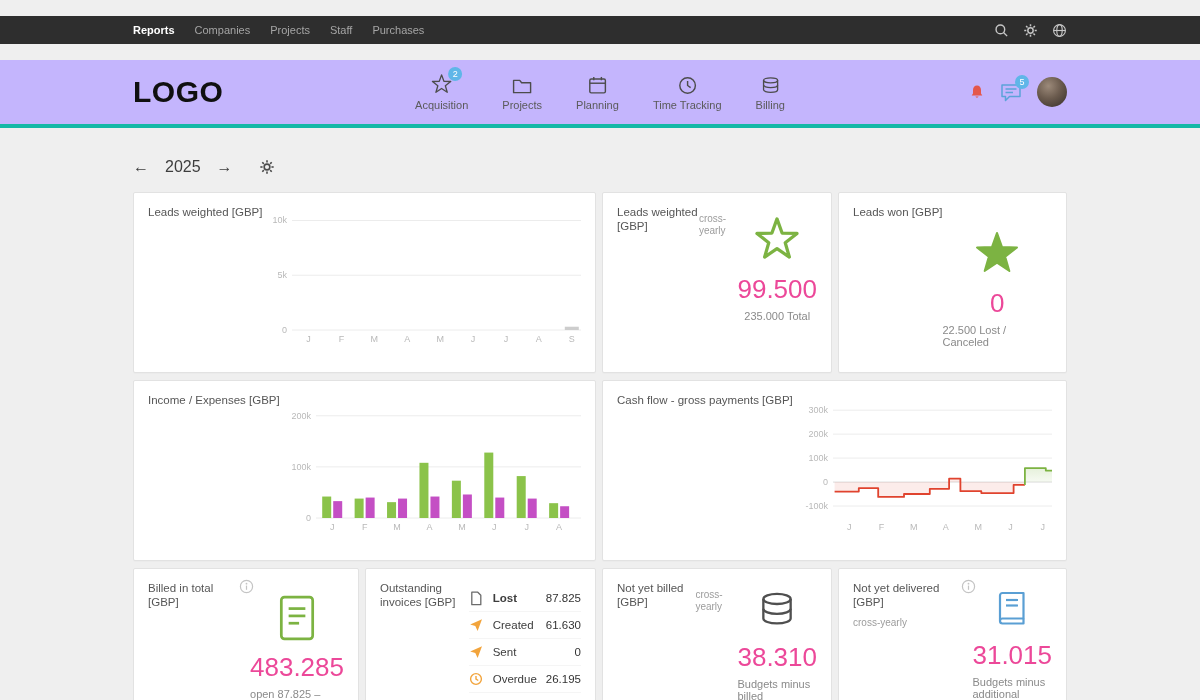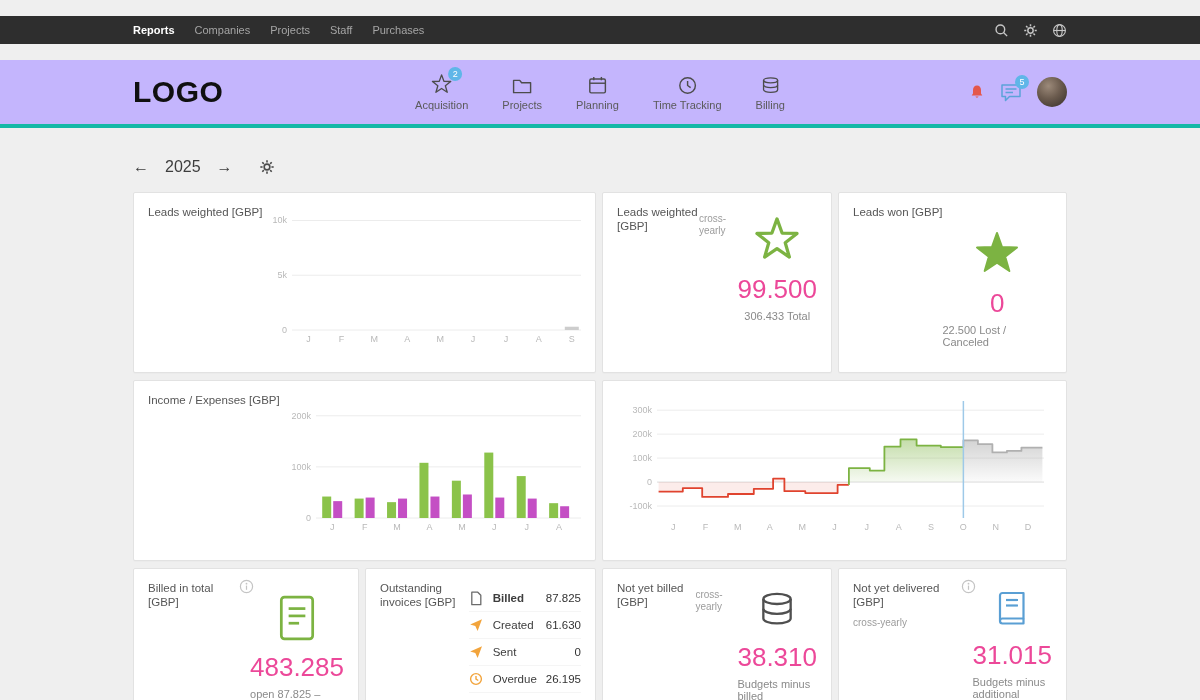--- a/index.html
+++ b/index.html
@@ -256,21 +256,21 @@
     <section class="card h1 w230">
       <div class="card-title">Leads weighted [GBP]</div>
       <div class="card-subtitle">cross-yearly</div>
       <div class="center-body">
         <span class="mt12">
           <svg width="46" height="46" viewBox="0 0 48 48">
               <polygon points="24,2 29.3,16.7 44.9,17.2 32.6,26.8 36.9,41.8 24,33 11.1,41.8 15.4,26.8 3.1,17.2 18.7,16.7" fill="none" stroke="#7cb342" stroke-width="3.4" stroke-linejoin="round"></polygon>
             </svg>
         </span>
         <div class="big-value">99.500</div>
-        <div class="small-sub">306.433 Total</div>
+        <div class="small-sub">235.000 Total</div>
       </div>
     </section>
 
     <section class="card h1 w229">
       <div class="card-title">Leads won [GBP]</div>
       <div class="center-body">
         <span class="mt26">
           <svg width="46" height="46" viewBox="0 0 48 48">
               <polygon points="24,2 29.3,16.7 44.9,17.2 32.6,26.8 36.9,41.8 24,33 11.1,41.8 15.4,26.8 3.1,17.2 18.7,16.7" fill="#7cb342" stroke="#7cb342" stroke-width="2" stroke-linejoin="round"></polygon>
             </svg>
@@ -324,20 +324,21 @@
             <rect x="312.54166666666663" y="100.5111111111111" width="9" height="22.488888888888894" fill="#c44fc4"></rect>
             <rect x="333.9583333333333" y="112.26666666666667" width="9" height="10.733333333333334" fill="#cdcdcd"></rect>
             <rect x="344.9583333333333" y="104.08888888888889" width="9" height="18.91111111111111" fill="#c44fc4"></rect>
             <rect x="371.875" y="100.5111111111111" width="9" height="22.488888888888894" fill="#cdcdcd"></rect>
             <rect x="398.79166666666663" y="110.22222222222221" width="9" height="12.777777777777786" fill="#cdcdcd"></rect>
             <rect x="409.79166666666663" y="105.11111111111111" width="9" height="17.888888888888886" fill="#cdcdcd"></rect>
           </svg>
         </div>
     </section>
     <section class="card h1 w465">
+      <div class="card-title">Cash flow - gross payments [GBP]</div>
       <div class="chart">
           <svg width="435" height="139">
             <line x1="40" y1="111.02083333333334" x2="427" y2="111.02083333333334" stroke="#ececec" stroke-width="1"></line>
             <text x="35" y="114.02083333333334" text-anchor="end" font-size="9" fill="#b9b9b9">-100k</text>
             <line x1="40" y1="87.0625" x2="427" y2="87.0625" stroke="#dcdcdc" stroke-width="1"></line>
             <text x="35" y="90.0625" text-anchor="end" font-size="9" fill="#b9b9b9">0</text>
             <line x1="40" y1="63.104166666666664" x2="427" y2="63.104166666666664" stroke="#ececec" stroke-width="1"></line>
             <text x="35" y="66.10416666666666" text-anchor="end" font-size="9" fill="#b9b9b9">100k</text>
             <line x1="40" y1="39.14583333333334" x2="427" y2="39.14583333333334" stroke="#ececec" stroke-width="1"></line>
             <text x="35" y="42.14583333333334" text-anchor="end" font-size="9" fill="#b9b9b9">200k</text>
@@ -407,21 +408,21 @@
 
     <section class="card h3 w231">
       <div class="card-title">Outstanding invoices [GBP]</div>
       <div class="inv-list">
         <div class="inv-row">
           <span class="inv-icon">
             <svg width="14" height="15" viewBox="0 0 14 15">
                 <path d="M2.8 1.2 h6 l3 3 v9.5 h-9 z" fill="none" stroke="#6b6b6b" stroke-width="1.3" stroke-linejoin="round"></path>
               </svg>
           </span>
-          <span class="inv-label bold">Billed</span>
+          <span class="inv-label bold">Lost</span>
           <span class="inv-value">87.825</span>
         </div>
         <div class="inv-row">
           <span class="inv-icon">
             <svg width="14" height="14" viewBox="0 0 14 14">
                 <path d="M1.2 6.6 L13 1.2 L8.6 12.9 L6.3 8.1 Z" fill="#f2a43c"></path>
               </svg>
           </span>
           <span class="inv-label">Created</span>
           <span class="inv-value">61.630</span>

